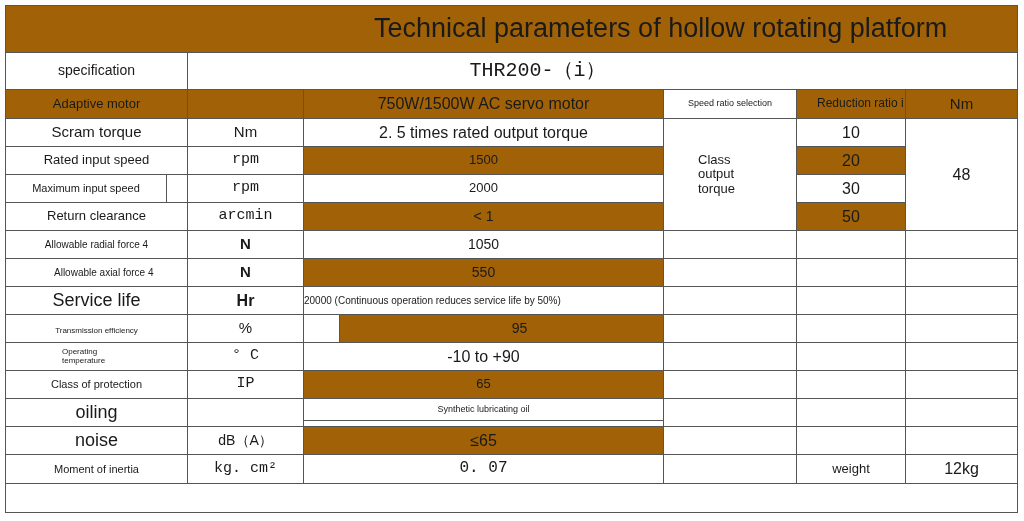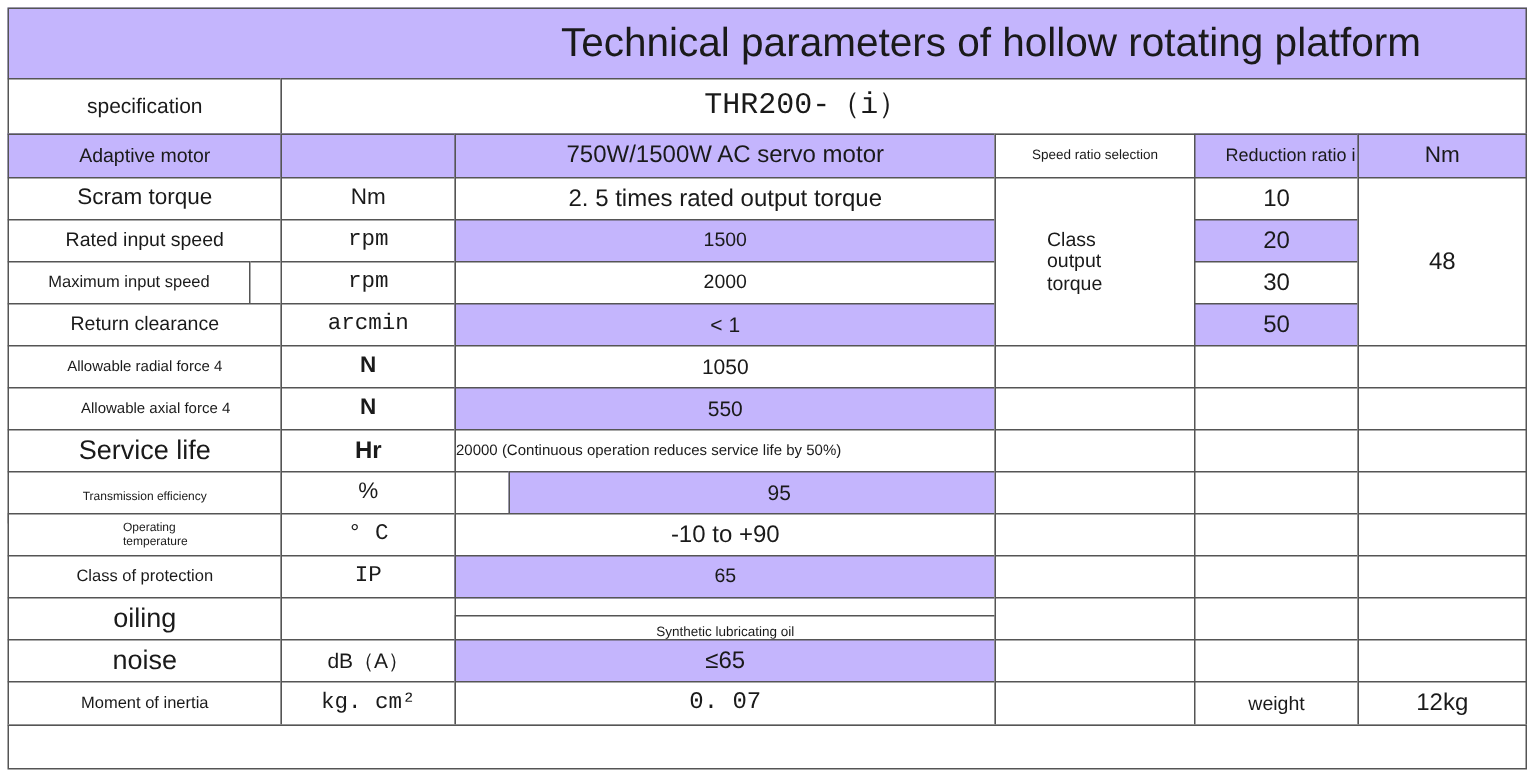--- a/index.html
+++ b/index.html
@@ -2,21 +2,21 @@
 <html><head>
   <meta charset="utf-8">
   <style>
     html, body { margin: 0; padding: 0; background: #ffffff; }
     body { width: 1024px; height: 521px; position: relative; overflow: hidden;
            font-family: "Liberation Sans", "DejaVu Sans", sans-serif; color: #1a1a1a; }
     .sheet { position: absolute; left: 5px; top: 5px; width: 1013px; height: 511px; }
     .cell { position: absolute; box-sizing: border-box; border: 1px solid #555;
             display: flex; align-items: center; justify-content: center; text-align: center;
             overflow: hidden; line-height: 1.1; }
-    .gray { background: #c4b5fd; }
+    .gray { background: #a16207; }
     .white { background: #ffffff; }
     .left { justify-content: flex-start; padding-left: 10px; text-align: left; }
     .mono { font-family: "Liberation Mono", "DejaVu Sans Mono", monospace; }
     .title { font-size: 27px; justify-content: flex-start; padding-left: 368px; }
   </style>
 </head>
 <body>
 
 <div class="sheet">
 
@@ -76,37 +76,37 @@
   <div class="cell white" style="left:791px;top:281px;width:110px;height:29px;"></div>
   <div class="cell white" style="left:900px;top:281px;width:113px;height:29px;"></div>
 
   <div class="cell white" style="left:0;top:309px;width:183px;height:35px;font-size:8px;">Transmission efficiency</div>
   <div class="cell white" style="left:182px;top:309px;width:117px;height:29px;font-size:15px;">%</div>
   <div class="cell gray" style="left:298px;top:309px;width:361px;height:29px;font-size:14px;margin-left:36px;">95</div>
   <div class="cell white" style="left:658px;top:309px;width:134px;height:29px;"></div>
   <div class="cell white" style="left:791px;top:309px;width:110px;height:29px;"></div>
   <div class="cell white" style="left:900px;top:309px;width:113px;height:29px;"></div>
 
-  <div class="cell white left" style="left:0;top:337px;width:183px;height:29px;font-size:8px;padding-left:76px;padding-right:70px;">Operating temperature</div>
+  <div class="cell white left" style="left:0;top:337px;width:183px;height:29px;font-size:8px;padding-left:56px;padding-right:70px;">Operating temperature</div>
   <div class="cell white mono" style="left:182px;top:337px;width:117px;height:29px;font-size:15px;">° C</div>
   <div class="cell white" style="left:298px;top:337px;width:361px;height:29px;font-size:16px;">-10 to +90</div>
   <div class="cell white" style="left:658px;top:337px;width:134px;height:29px;"></div>
   <div class="cell white" style="left:791px;top:337px;width:110px;height:29px;"></div>
   <div class="cell white" style="left:900px;top:337px;width:113px;height:29px;"></div>
 
   <div class="cell white" style="left:0;top:365px;width:183px;height:29px;font-size:11px;">Class of protection</div>
   <div class="cell white mono" style="left:182px;top:365px;width:117px;height:29px;font-size:15px;">IP</div>
   <div class="cell gray" style="left:298px;top:365px;width:361px;height:29px;font-size:13px;">65</div>
   <div class="cell white" style="left:658px;top:365px;width:134px;height:29px;"></div>
   <div class="cell white" style="left:791px;top:365px;width:110px;height:29px;"></div>
   <div class="cell white" style="left:900px;top:365px;width:113px;height:29px;"></div>
 
   <div class="cell white" style="left:0;top:393px;width:183px;height:29px;font-size:18px;">oiling</div>
   <div class="cell white" style="left:182px;top:393px;width:117px;height:29px;"></div>
-  <div class="cell white" style="left:298px;top:393px;width:361px;height:23px;font-size:9px;margin-top:12px;">Synthetic lubricating oil</div>
+  <div class="cell white" style="left:298px;top:393px;width:361px;height:23px;font-size:9px;">Synthetic lubricating oil</div>
   <div class="cell white" style="left:658px;top:393px;width:134px;height:29px;"></div>
   <div class="cell white" style="left:791px;top:393px;width:110px;height:29px;"></div>
   <div class="cell white" style="left:900px;top:393px;width:113px;height:29px;"></div>
 
   <div class="cell white" style="left:0;top:421px;width:183px;height:29px;font-size:18px;">noise</div>
   <div class="cell white" style="left:182px;top:421px;width:117px;height:29px;font-size:14px;">dB（A）</div>
   <div class="cell gray" style="left:298px;top:421px;width:361px;height:29px;font-size:16px;">≤65</div>
   <div class="cell white" style="left:658px;top:421px;width:134px;height:29px;"></div>
   <div class="cell white" style="left:791px;top:421px;width:110px;height:29px;"></div>
   <div class="cell white" style="left:900px;top:421px;width:113px;height:29px;"></div>

